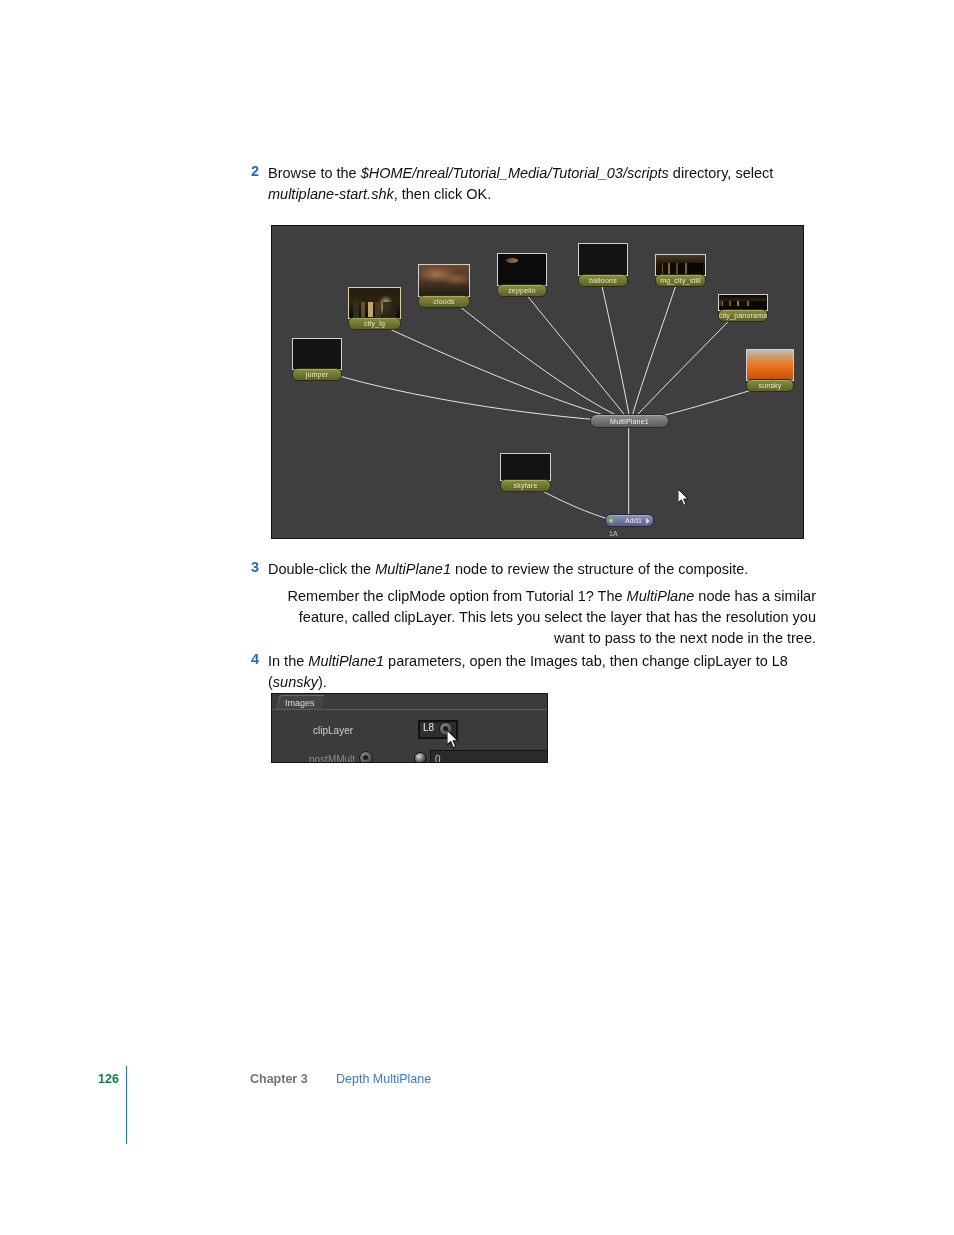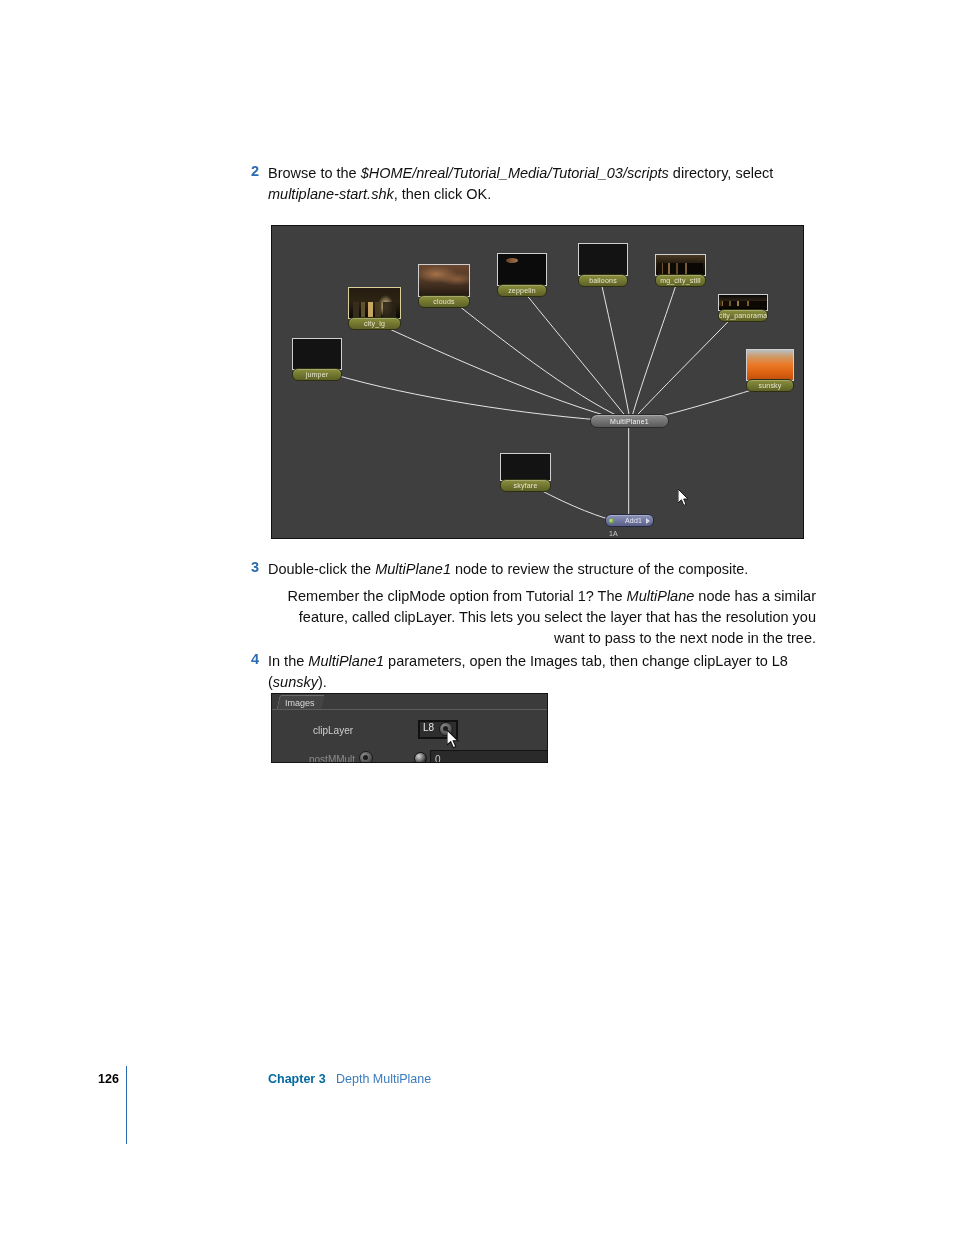--- a/index.html
+++ b/index.html
@@ -142,22 +142,22 @@
     display:flex;align-items:center;padding:0 4px;color:#c9c9c9;font-size:10px;
   }
   .panel .bullet{
     width:11px;height:11px;border-radius:50%;
     background:radial-gradient(circle at 35% 30%,#d8d8d8,#2a2a2a 72%);
     border:1px solid #111;
   }
 
   
   .footer-rule{position:absolute;left:126px;top:1066px;width:1px;height:78px;background:#2b6cb0;}
-  .pagenum{position:absolute;left:98px;top:1072px;font-size:12.5px;font-weight:700;color:#000000;}
-  .chap{position:absolute;left:268px;top:1072px;font-size:12.5px;font-weight:700;color:#0369a1;}
+  .pagenum{position:absolute;left:98px;top:1072px;font-size:12.5px;font-weight:700;color:#15803d;}
+  .chap{position:absolute;left:250px;top:1072px;font-size:12.5px;font-weight:700;color:#737373;}
   .chaptitle{position:absolute;left:336px;top:1072px;font-size:12.5px;color:#3a7bbf;}
 </style>
 </head>
 <body>
 
 <div class="page">
 
   <div class="step" style="left:251px;top:163px;width:570px;">
     <div class="num">2</div>
     <div class="body">

